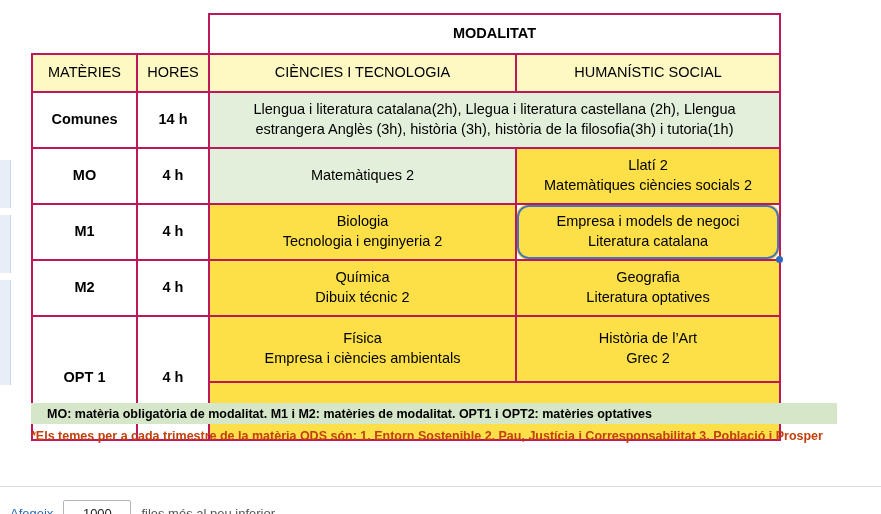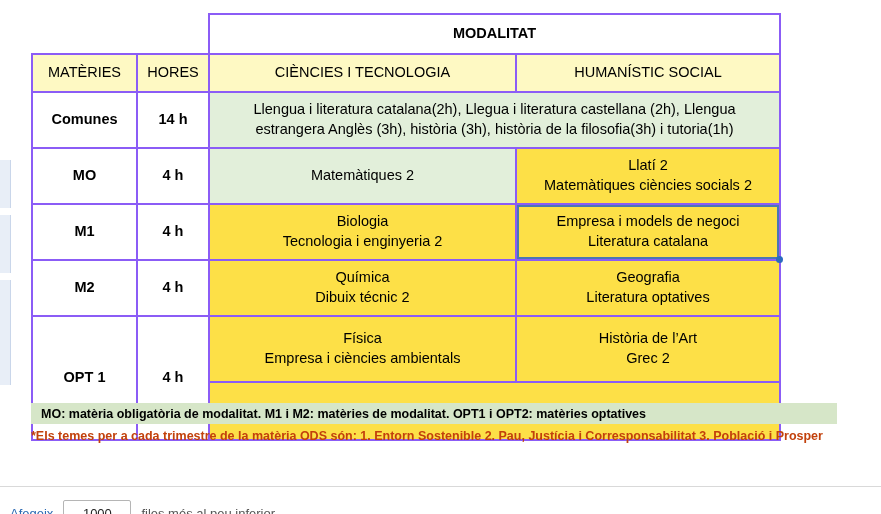--- a/index.html
+++ b/index.html
@@ -28,21 +28,21 @@
     left: 31px;
     top: 13px;
     width: 748px;
   }
   table.sched {
     border-collapse: collapse;
     table-layout: fixed;
     width: 748px;
   }
   table.sched td {
-    border: 2px solid #8b5cf6;
+    border: 2px solid #be185d;
     text-align: center;
     vertical-align: middle;
     font-size: 14.5px;
     color: #000000;
     padding: 4px 6px;
     line-height: 1.35;
   }
   .col-mat { width: 105px; }
   .col-hor { width: 72px; }
   .col-cie { width: 307px; }
@@ -69,20 +69,21 @@
   .tinted {
     background: #e2efda;
   }
   .plain {
     background: #fde047;
   }
   .selected-cell {
     position: relative;
     outline: 2px solid #4a77b4;
     outline-offset: -3px;
+    border-radius: 13px;
   }
   .sel-handle {
     position: absolute;
     right: -4px;
     bottom: -4px;
     width: 7px;
     height: 7px;
     border-radius: 50%;
     background: #2c6bbf;
   }
@@ -96,21 +97,21 @@
     left: 31px;
     top: 403px;
     width: 806px;
     height: 21px;
     background: #d6e6c8;
     font-size: 12.5px;
     font-weight: bold;
     color: #000;
     display: flex;
     align-items: center;
-    padding-left: 10px;
+    padding-left: 16px;
     box-sizing: border-box;
   }
   .note-plain {
     position: absolute;
     left: 31px;
     top: 429px;
     width: 850px;
     font-size: 12.5px;
     font-weight: bold;
     color: #c2410c;

